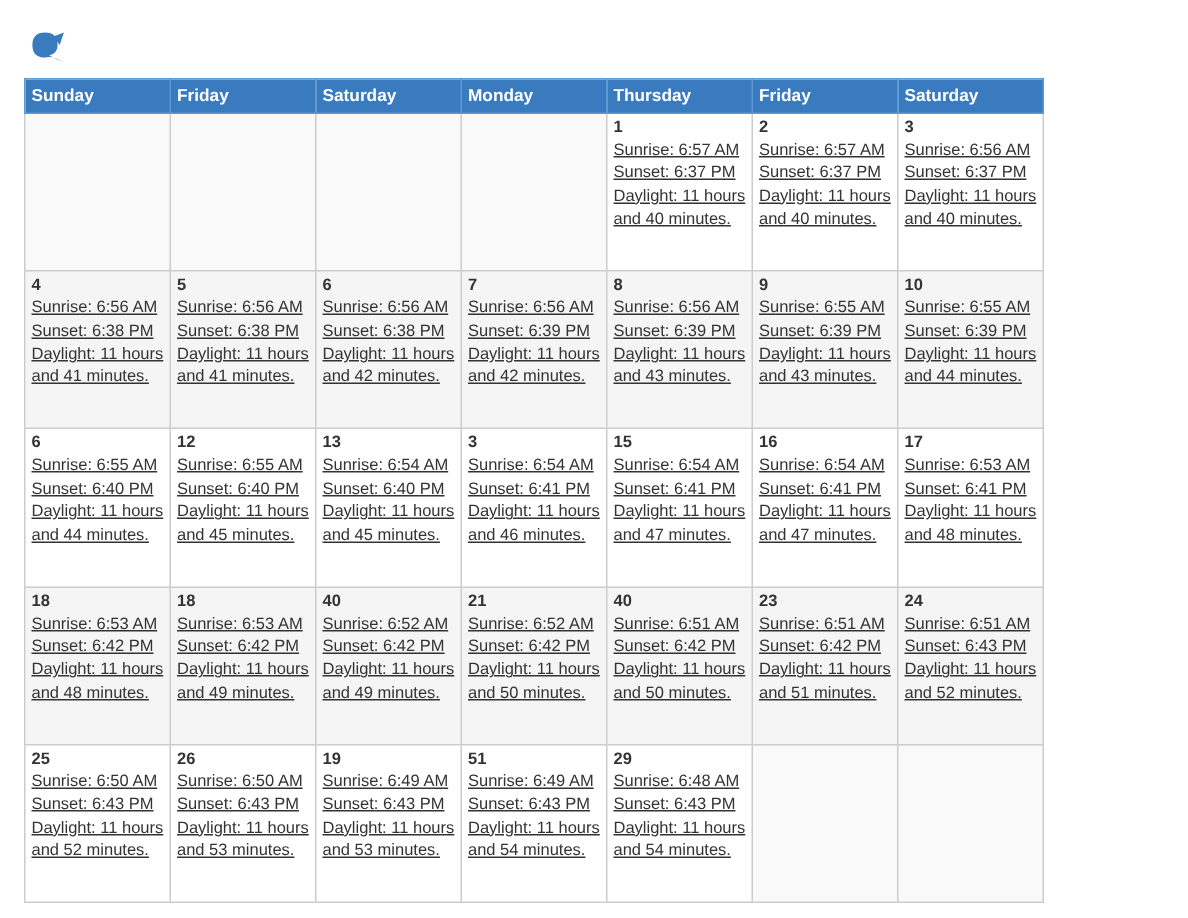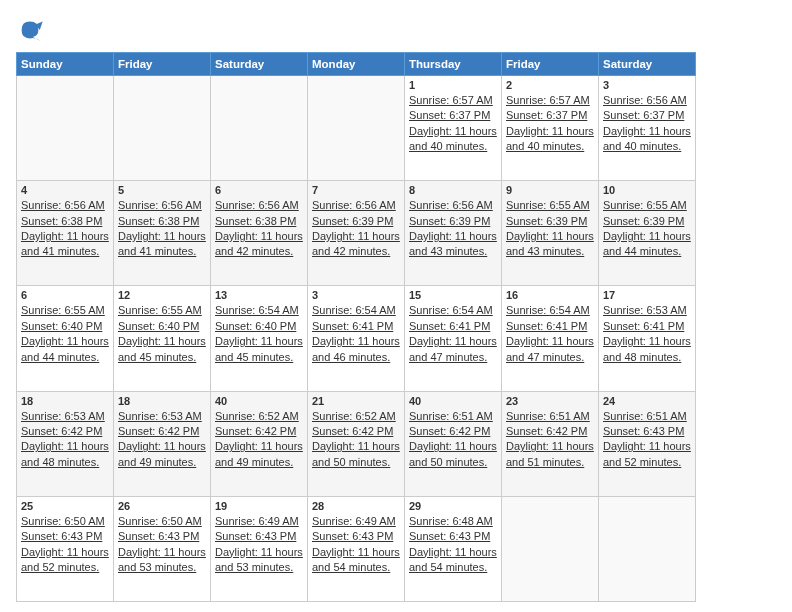--- a/index.html
+++ b/index.html
@@ -251,21 +251,21 @@
           </td>
           <td>
             <span class="day-number">26</span>
             <div class="day-info">Sunrise: 6:50 AM<br>Sunset: 6:43 PM<br>Daylight: 11 hours and 53 minutes.</div>
           </td>
           <td>
             <span class="day-number">19</span>
             <div class="day-info">Sunrise: 6:49 AM<br>Sunset: 6:43 PM<br>Daylight: 11 hours and 53 minutes.</div>
           </td>
           <td>
-            <span class="day-number">28</span>
+            <span class="day-number">51</span>
             <div class="day-info">Sunrise: 6:49 AM<br>Sunset: 6:43 PM<br>Daylight: 11 hours and 54 minutes.</div>
           </td>
           <td>
             <span class="day-number">29</span>
             <div class="day-info">Sunrise: 6:48 AM<br>Sunset: 6:43 PM<br>Daylight: 11 hours and 54 minutes.</div>
           </td>
           <td class="empty"></td>
           <td class="empty"></td>
         </tr>
       </tbody>

